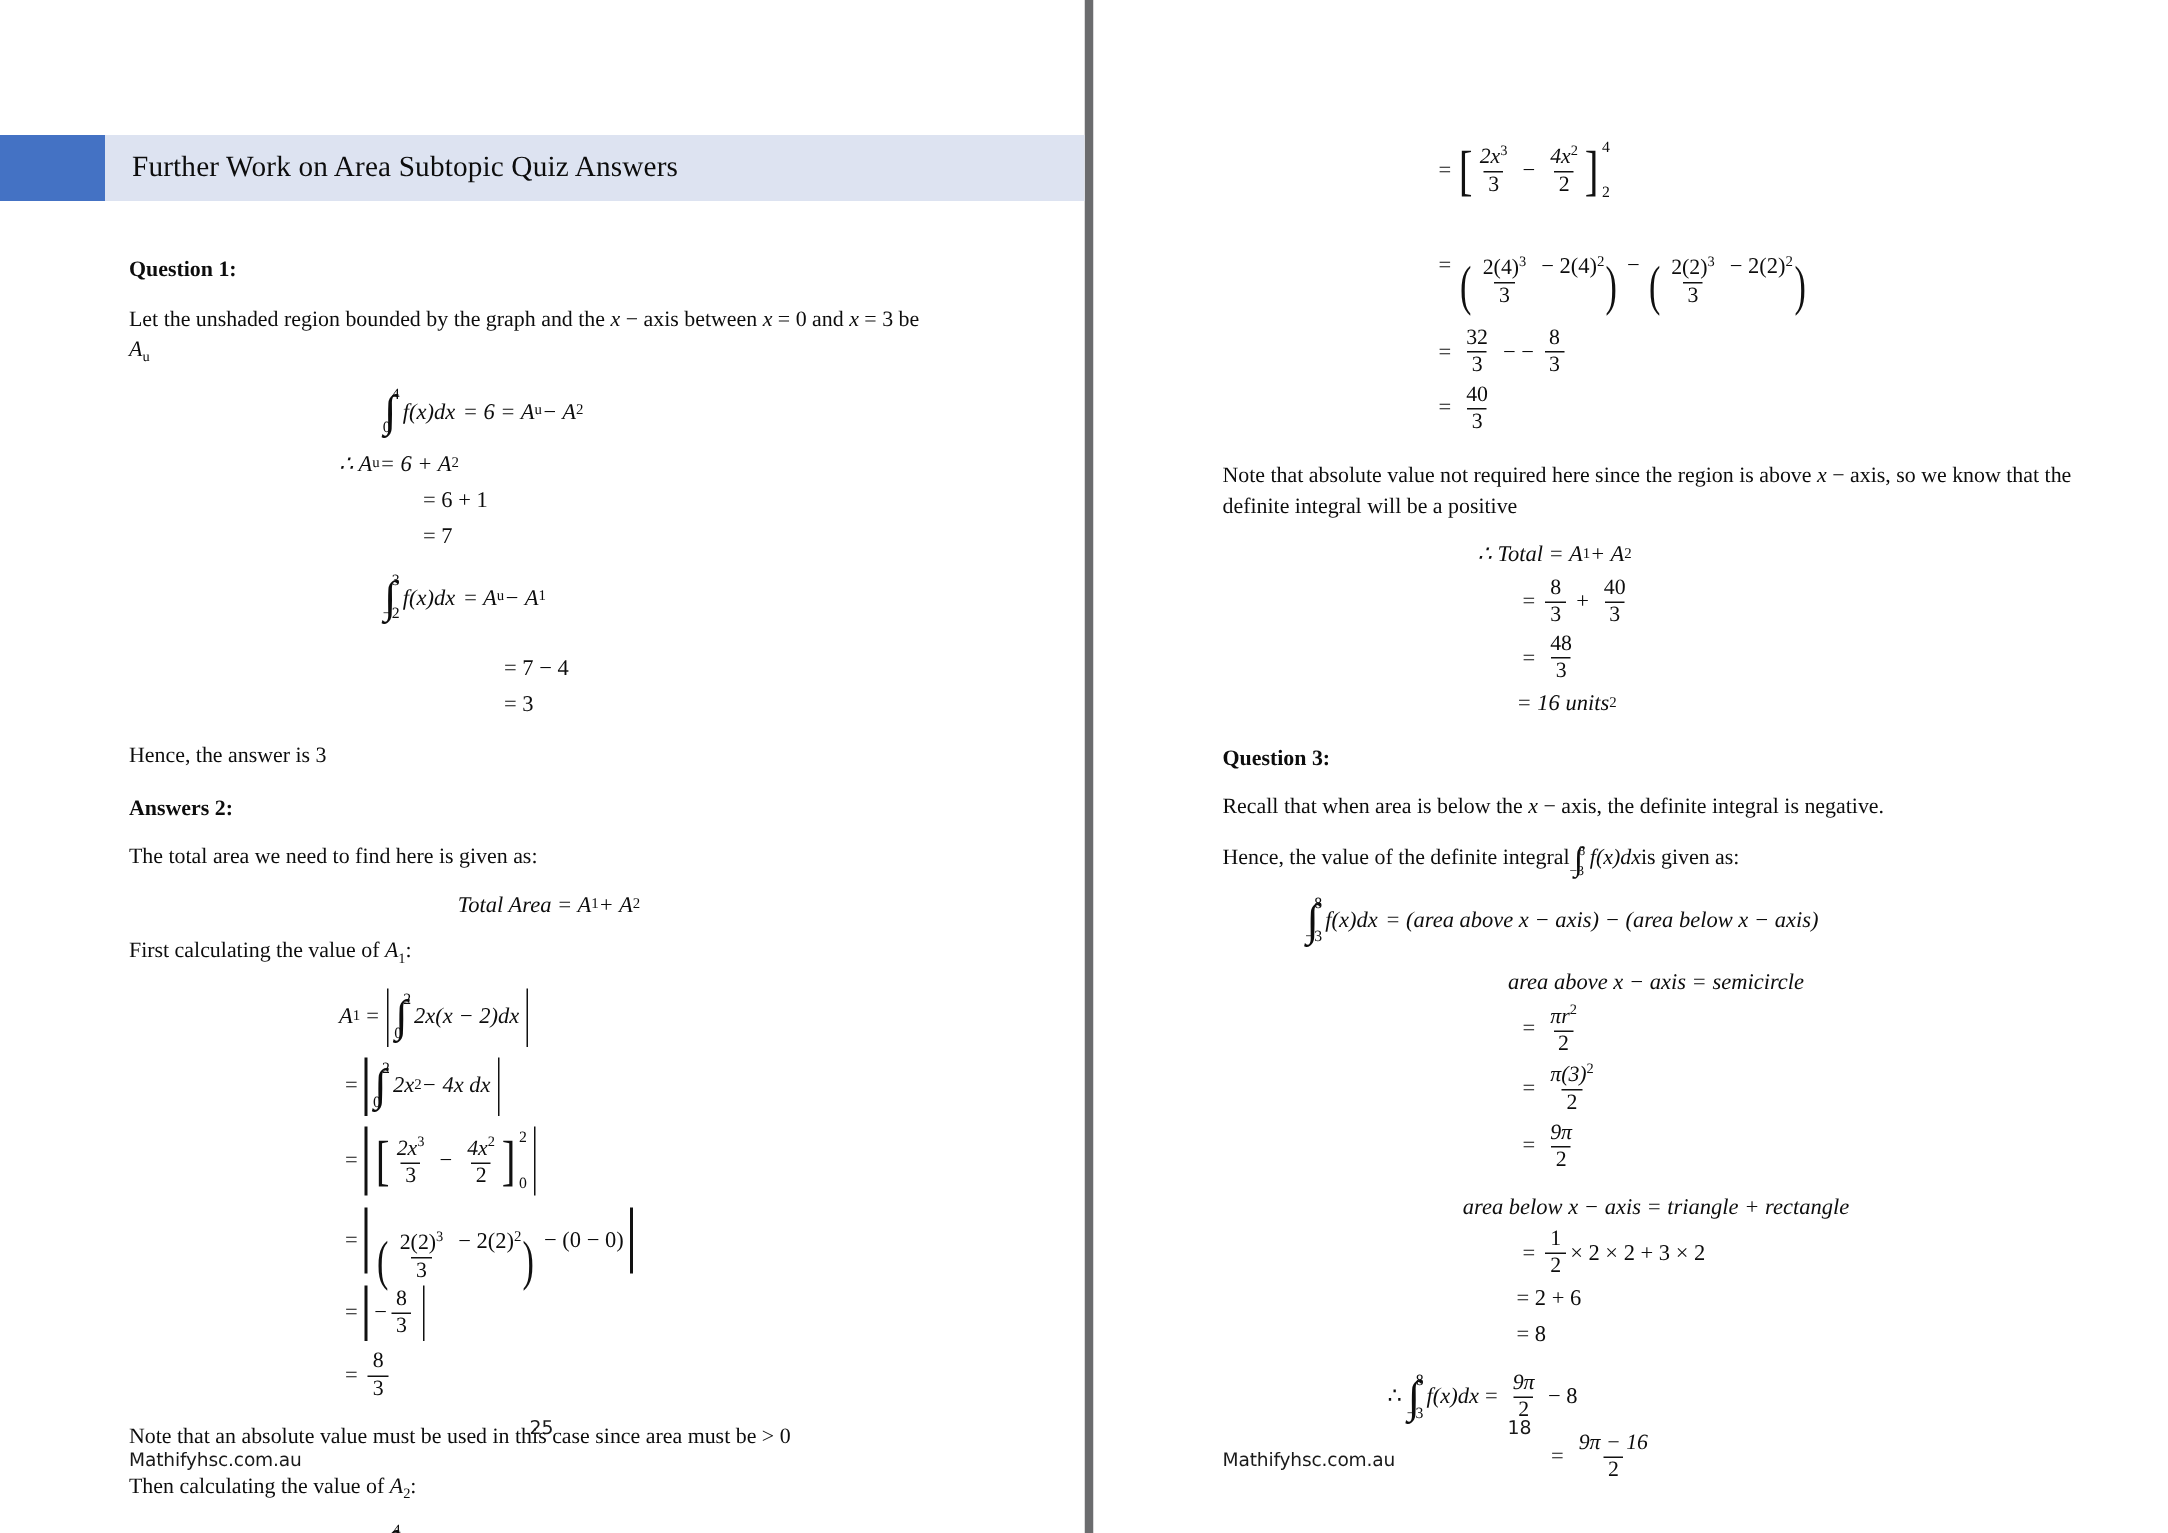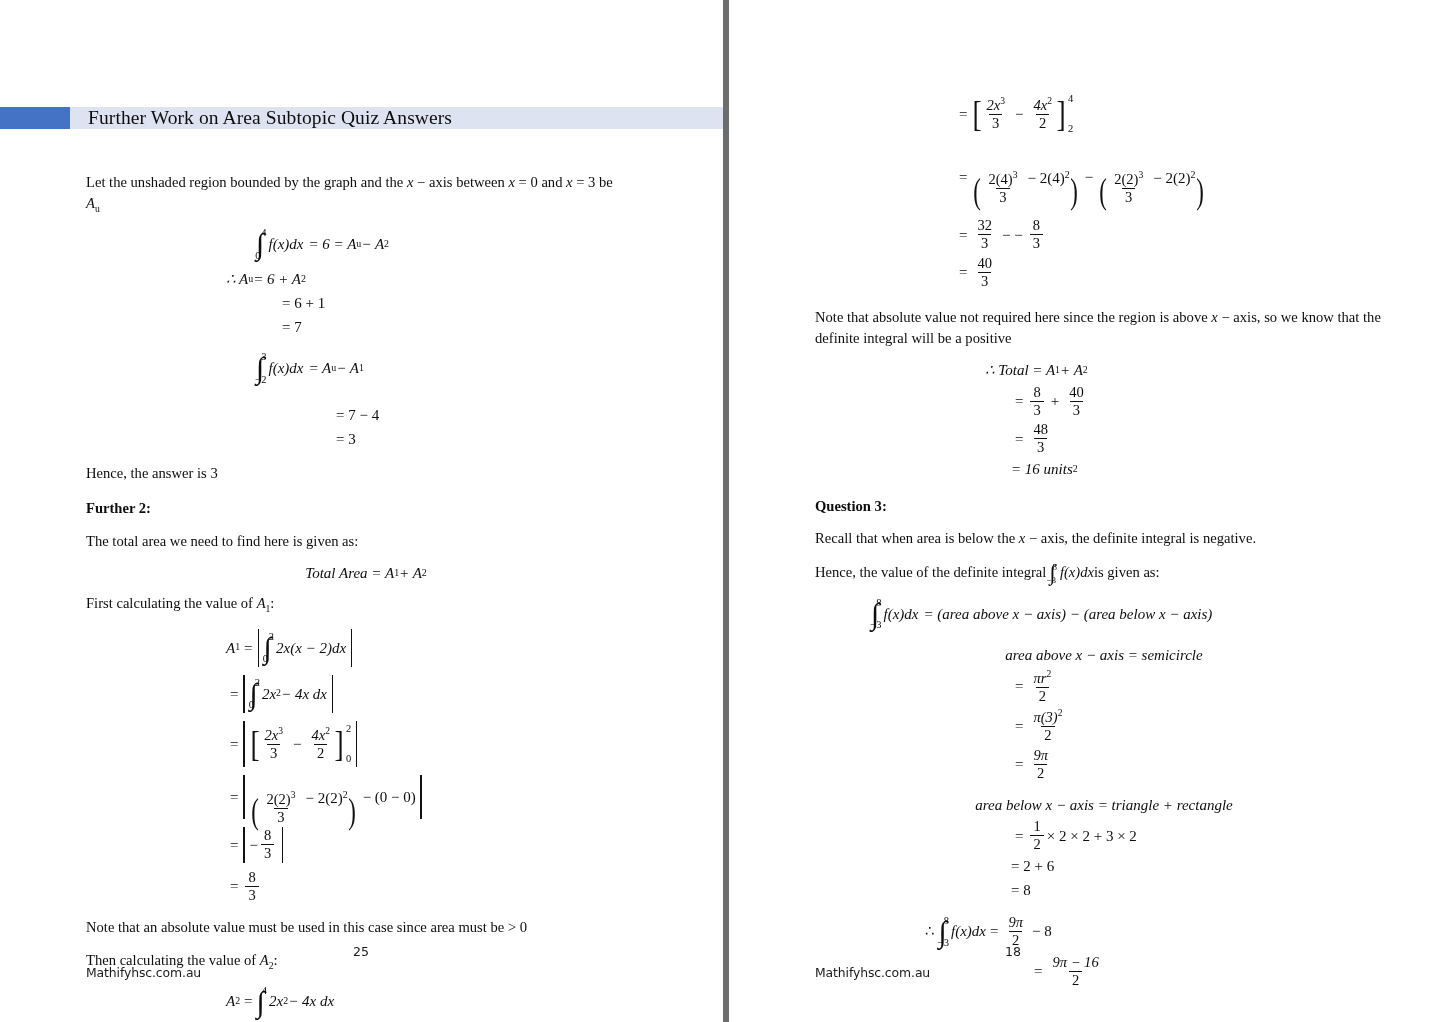--- a/index.html
+++ b/index.html
@@ -32,24 +32,24 @@
     width: 6px;
     height: 1022px;
     background: #6b6c6e;
     flex: 0 0 6px;
   }
   .page-right { width: 716px; }
 
   
   .header-band {
     position: absolute;
-    top: 107px;
+    top: 90px;
     left: 0;
     width: 723px;
-    height: 22px;
+    height: 44px;
     display: flex;
     align-items: stretch;
   }
   .header-accent {
     width: 70px;
     background: #4472c4;
     flex: 0 0 70px;
   }
   .header-title-wrap {
     flex: 1 1 auto;
@@ -260,20 +260,21 @@
 
     <div class="header-band">
       <div class="header-accent"></div>
       <div class="header-title-wrap">
         <div class="header-title">Further Work on Area Subtopic Quiz Answers</div>
       </div>
     </div>
 
     <div class="col-left-content">
 
+      <div class="q-head">Question 1:</div>
 
       <p class="para">
         <span>Let the unshaded region bounded by the graph and the </span><span class="mi">x</span><span> − axis between </span><span class="mi">x</span><span> = 0 and </span><span class="mi">x</span><span> = 3 be</span><br>
         <span class="mi">A</span><sub class="sb mi">u</sub>
       </p>
 
       <div class="math-block">
         <div class="mrow indent-5">
           <span class="integral">
             <span class="int-sym">∫</span>
@@ -319,21 +320,21 @@
         <div class="mrow indent-8" style="margin-top:20px">
           <span class="mn">= 7 − 4</span>
         </div>
         <div class="mrow indent-8" style="margin-top:4px">
           <span class="mn">= 3</span>
         </div>
       </div>
 
       <p class="para" style="margin-top:14px">Hence, the answer is 3</p>
 
-      <div class="q-head" style="margin-top:16px">Further 2:</div>
+      <div class="q-head" style="margin-top:16px">Answers 2:</div>
 
       <p class="para">The total area we need to find here is given as:</p>
 
       <div class="math-block">
         <div class="mrow center">
           <span class="mi">Total Area = A</span>
             <sub class="sb mn">1</sub>
             <span class="mi"> + A</span>
             <sub class="sb mn">2</sub>
         </div>

